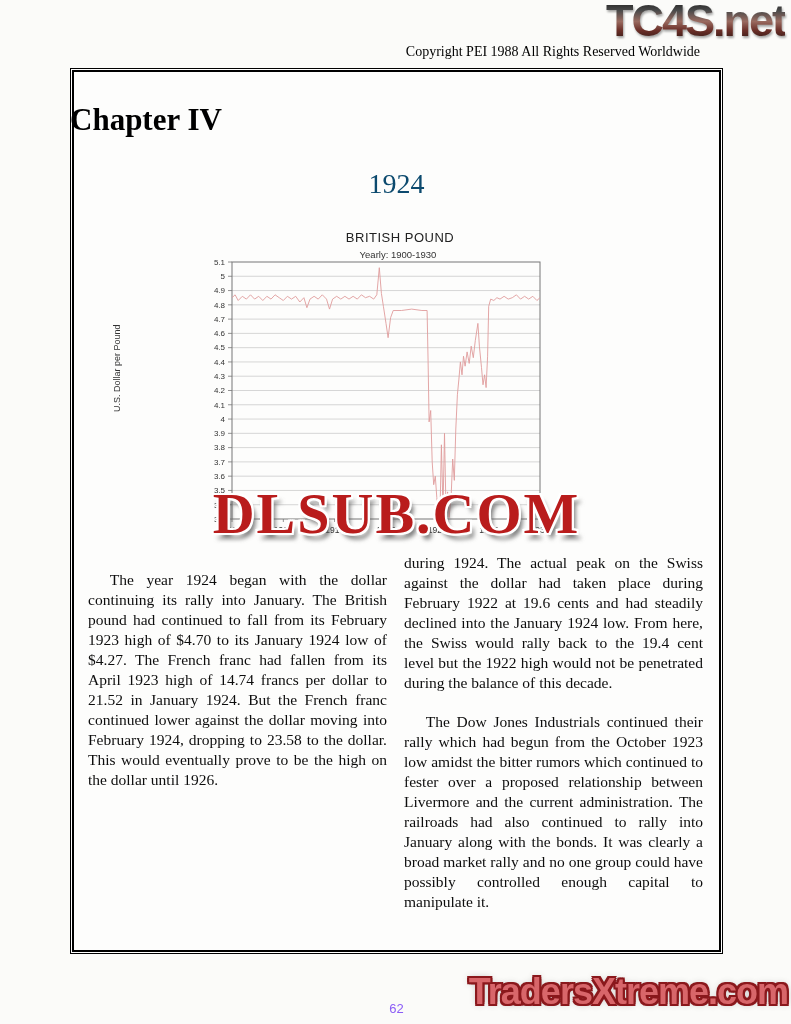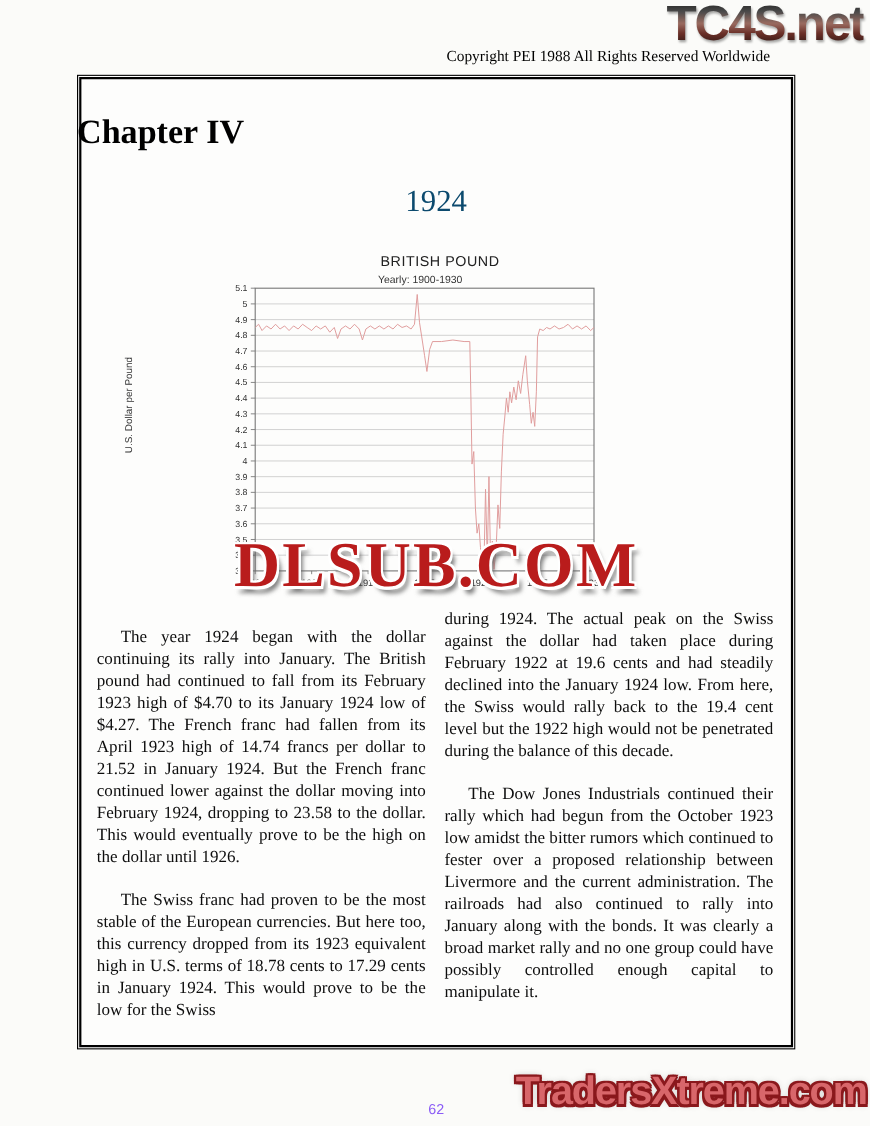--- a/index.html
+++ b/index.html
@@ -34,21 +34,21 @@
   .year-title{
     position:absolute;left:70px;width:653px;top:168px;text-align:center;
     font-family:"Liberation Serif",serif;font-weight:normal;font-size:28px;color:#0c4a6e;
   }
   
   .chart-title{
     position:absolute;left:246px;width:308px;top:230px;text-align:center;
     font-family:"Liberation Sans",sans-serif;font-size:13px;color:#222;letter-spacing:.5px;
   }
   .chart-subtitle{
-    position:absolute;left:228px;width:308px;top:249px;text-align:center;
+    position:absolute;left:244px;width:308px;top:249px;text-align:center;
     font-family:"Liberation Sans",sans-serif;font-size:9.5px;color:#333;
   }
   .chart-ylabel{
     position:absolute;left:112px;top:298px;height:140px;width:16px;
     font-family:"Liberation Sans",sans-serif;font-size:9px;color:#333;
     writing-mode:vertical-rl;transform:rotate(180deg);text-align:center;
   }
   #chart-svg{position:absolute;left:190px;top:256px;}
   
   .dlsub{
@@ -175,21 +175,20 @@
     <line x1="350" y1="263" x2="350" y2="266" stroke="#777777" stroke-width="0.8"></line>
     <text x="350" y="277" text-anchor="middle" font-size="8.5" fill="#333" font-family="Liberation Sans, sans-serif">1930</text>
     <rect x="42" y="6" width="308" height="257" fill="none" stroke="#777777" stroke-width="1"></rect>
     <polyline points="42.0,41.7 45.1,38.8 48.2,44.5 52.3,40.3 56.4,43.1 60.5,38.8 64.6,43.1 68.7,40.3 72.8,44.5 76.9,40.3 81.0,43.1 85.1,38.8 89.2,41.7 93.3,44.5 97.4,40.3 101.5,43.1 105.7,40.3 109.8,46.0 113.9,41.7 116.9,51.7 120.0,43.1 124.1,40.3 128.2,43.1 132.3,38.8 136.5,43.1 139.5,53.1 142.6,43.1 146.7,40.3 150.8,43.1 154.9,40.3 159.0,43.1 163.1,40.3 167.3,43.1 171.4,38.8 175.5,41.7 179.6,40.3 183.7,43.1 186.8,38.8 189.3,11.7 191.4,37.4 193.4,50.3 196.0,67.4 198.1,81.7 200.6,61.7 203.2,54.5 211.4,54.5 221.7,53.1 231.9,54.5 237.1,54.5 238.1,105.9 239.1,165.9 240.7,154.5 242.2,205.9 243.7,228.7 245.3,220.2 246.8,241.6 248.4,264.4 249.9,261.6 251.4,188.8 253.0,253.0 254.5,177.3 256.1,260.1 257.6,235.9 259.1,261.6 261.2,238.7 262.7,203.0 264.3,224.4 265.8,173.0 267.4,138.8 268.9,123.1 270.4,105.9 272.0,118.8 273.5,100.2 275.1,110.2 277.1,95.9 279.2,107.4 281.2,90.2 283.3,101.7 285.3,84.5 287.9,67.4 289.4,90.2 291.5,111.7 293.0,128.8 294.6,118.8 296.1,131.6 297.6,100.2 298.7,50.3 300.7,43.1 303.8,44.5 306.9,41.7 310.0,43.1 314.1,40.3 318.2,43.1 322.3,41.7 326.4,38.8 330.5,43.1 334.6,40.3 338.7,43.1 342.8,40.3 346.9,44.5 350.0,41.7" fill="none" stroke="#e09c9c" stroke-width="0.9" clip-path="url(#plotclip)"></polyline>
   </svg>
 
 <div class="dlsub">DLSUB.COM</div>
 
 <div class="column col-left">
   <p>The year 1924 began with the dollar continuing its rally into January.  The British pound had continued to fall from its February 1923 high of $4.70 to its January 1924 low of $4.27.  The French franc had fallen from its April 1923 high of 14.74 francs per dollar to 21.52 in January 1924.  But the French franc continued lower against the dollar moving into February 1924, dropping to 23.58 to the dollar.  This would eventually prove to be the high on the dollar until 1926.</p>
-  <p>The Swiss franc had proven to be the most stable of the European currencies.  But here too, this currency dropped from its 1923 equivalent high in U.S. terms of 18.78 cents to 17.29 cents in January 1924.  This would prove to be the low for the Swiss</p>
 </div>
 <div class="column col-right">
   <p class="continuation">during 1924.  The actual peak on the Swiss against the dollar had taken place during February 1922 at 19.6 cents and had steadily declined into the January 1924 low.  From here, the Swiss would rally back to the 19.4 cent level but the 1922 high would not be penetrated during the balance of this decade.</p>
   <p>The Dow Jones Industrials continued their rally which had begun from the October 1923 low amidst the bitter rumors which continued to fester over a proposed relationship between Livermore and the current administration. The railroads had also continued to rally into January along with the bonds.  It was clearly a broad market rally and no one group could have possibly controlled enough capital to manipulate it.</p>
 </div>
 
 <div class="page-number">62</div>
 <div class="tx-logo">TradersXtreme.com</div>
 
 </body></html>

